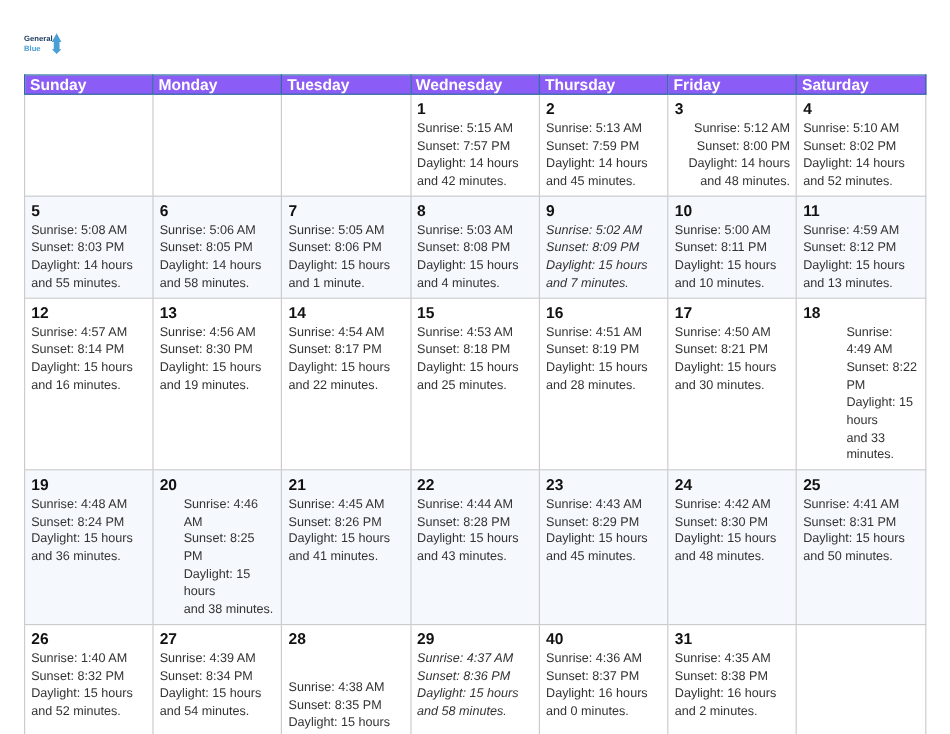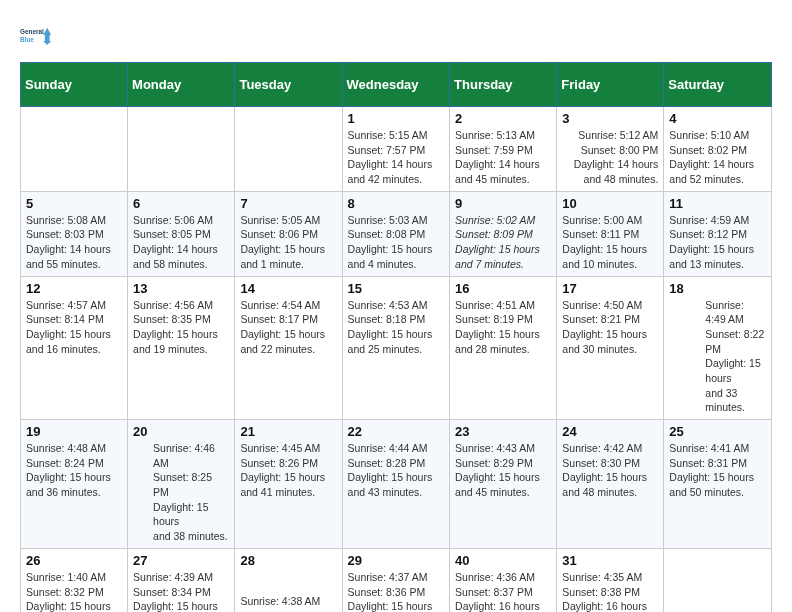--- a/index.html
+++ b/index.html
@@ -36,23 +36,23 @@
     .subtitle {
       font-size: 16px;
       color: #333;
     }
     .calendar-table {
       width: 100%;
       border-collapse: collapse;
       font-size: 11px;
     }
     .calendar-table th {
-      background-color: #15803d;
+      background-color: #8b5cf6;
       color: #fff;
-      padding: 14px 4px;
+      padding: 0 4px;
       text-align: left;
       font-size: 13px;
       font-weight: bold;
       border: 1px solid #2e6da4;
     }
     .calendar-table td {
       border: 1px solid #ccc;
       vertical-align: top;
       padding: 4px 5px;
       width: 108px;
@@ -195,21 +195,21 @@
         <td>
           <div class="day-number">12</div>
           <div class="day-info" style="white-space: pre-line;">Sunrise: 4:57 AM
 Sunset: 8:14 PM
 Daylight: 15 hours
 and 16 minutes.</div>
         </td>
         <td>
           <div class="day-number">13</div>
           <div class="day-info" style="white-space: pre-line;">Sunrise: 4:56 AM
-Sunset: 8:35 PM
+Sunset: 8:30 PM
 Daylight: 15 hours
 and 19 minutes.</div>
         </td>
         <td>
           <div class="day-number">14</div>
           <div class="day-info" style="white-space: pre-line;">Sunrise: 4:54 AM
 Sunset: 8:17 PM
 Daylight: 15 hours
 and 22 minutes.</div>
         </td>
@@ -310,21 +310,21 @@
         </td>
         <td>
           <div class="day-number">28</div>
           <div class="day-info" style="white-space: pre-line; margin-top: 26px;">Sunrise: 4:38 AM
 Sunset: 8:35 PM
 Daylight: 15 hours
 and 56 minutes.</div>
         </td>
         <td>
           <div class="day-number">29</div>
-          <div class="day-info" style="white-space: pre-line;">Sunrise: 4:37 AM
+          <div class="day-info" style="white-space: pre-line; font-style: italic;">Sunrise: 4:37 AM
 Sunset: 8:36 PM
 Daylight: 15 hours
 and 58 minutes.</div>
         </td>
         <td>
           <div class="day-number">40</div>
           <div class="day-info" style="white-space: pre-line;">Sunrise: 4:36 AM
 Sunset: 8:37 PM
 Daylight: 16 hours
 and 0 minutes.</div>

